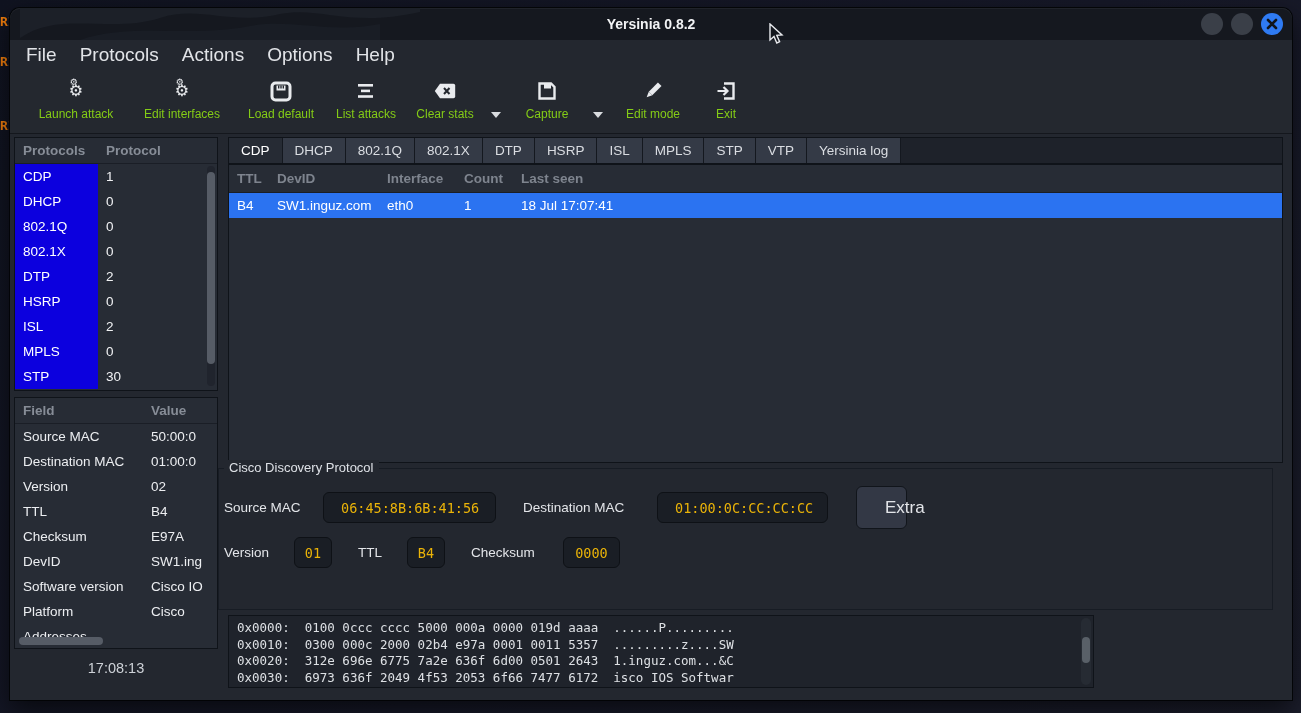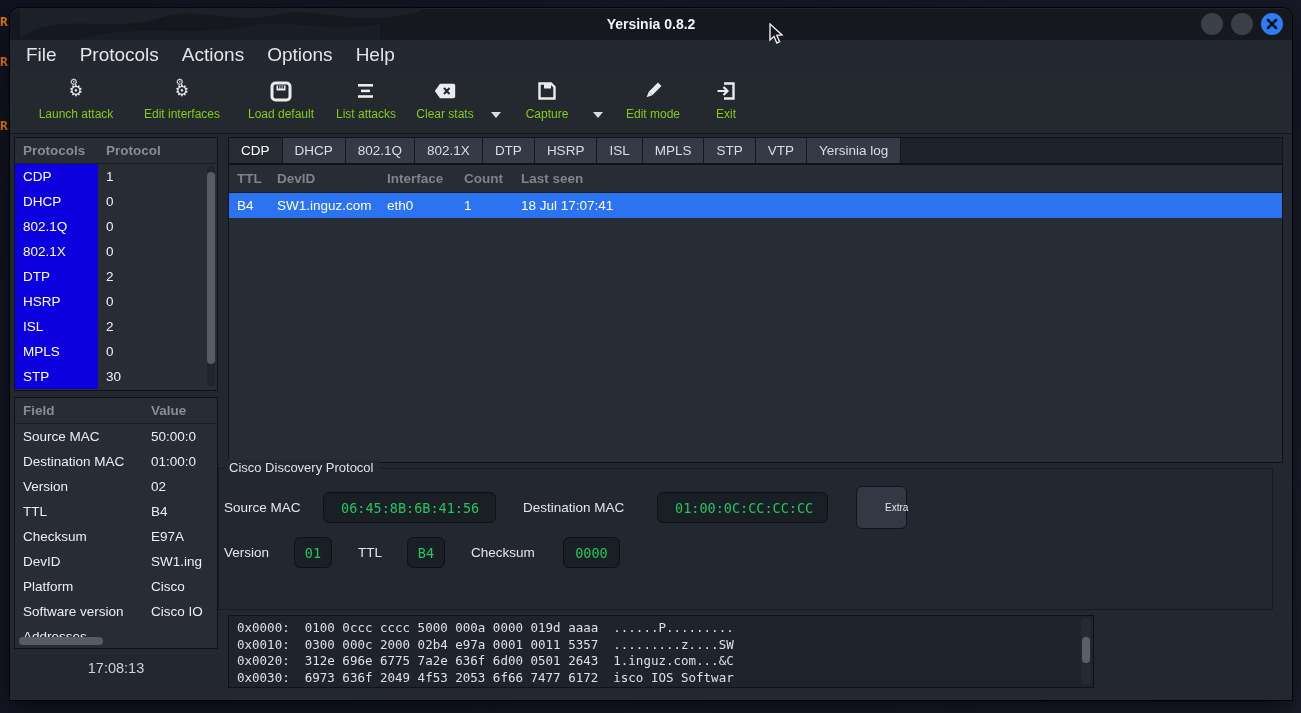--- a/index.html
+++ b/index.html
@@ -84,25 +84,25 @@
   .col-iface { position:absolute; left:158px; } .col-count { position:absolute; left:235px; }
   .col-seen { position:absolute; left:292px; }
 
   
   .cdp-frame { position:absolute; left:208px; top:460px; width:1055px; height:142px;
     border:1px solid #171c24; }
   .cdp-legend { position:absolute; top:-9px; left:5px; padding:0 5px; background:#23272f;
     color:#dde0e5; font-size:13px; }
   .frm-label { position:absolute; height:31px; line-height:31px; color:#e3e5e9; font-size:13.5px; }
   .frm-input { position:absolute; height:31px; background:#1a1e25; border:1px solid #0e1116;
-    border-radius:6px; color:#22c55e; font-family:"DejaVu Sans Mono",monospace; font-size:13.5px;
+    border-radius:6px; color:#eab308; font-family:"DejaVu Sans Mono",monospace; font-size:13.5px;
     padding-left:17px; }
   .frm-input.small { text-align:center; padding-left:0; }
   .extra-btn { position:absolute; left:637px; top:17px; width:51px; height:43px; background:#333845;
-    border:1px solid #11151b; border-radius:6px; color:#e3e5e9; font-size:10px;
+    border:1px solid #11151b; border-radius:6px; color:#e3e5e9; font-size:17px;
     font-family:"Liberation Sans",sans-serif;padding-left:28px; }
 
   
   .hex-box { position:absolute; left:218px; top:607px; width:866px; height:73px;
     background:#1f232b; border:1px solid #0f1319; overflow:hidden; }
   .hex-line { font-family:"DejaVu Sans Mono",monospace; font-size:12.5px; line-height:16.5px;
     color:#dde0e4; white-space:pre; padding-left:8px; }
   .hex-box .pad { height:4px; }
   .hex-vtrack { position:absolute; right:2px; top:2px; bottom:2px; width:10px; background:#262b33; border-radius:5px; }
   .hex-vthumb { position:absolute; right:3px; top:21px; width:8px; height:26px; background:#596068; border-radius:4px; }
@@ -294,26 +294,26 @@
     </div>
     <div class="prow">
       <div class="c1">Checksum</div>
       <div class="c2">E97A</div>
     </div>
     <div class="prow">
       <div class="c1">DevID</div>
       <div class="c2">SW1.ing</div>
     </div>
     <div class="prow">
+      <div class="c1">Software version</div>
+      <div class="c2">Cisco IO</div>
+    </div>
+    <div class="prow">
       <div class="c1">Platform</div>
       <div class="c2">Cisco</div>
-    </div>
-    <div class="prow">
-      <div class="c1">Software version</div>
-      <div class="c2">Cisco IO</div>
     </div>
     <div class="prow">
       <div class="c1">Addresses</div>
       <div class="c2"></div>
     </div>
     <div class="hscroll-thumb"></div>
   </div>
 
   <div class="clock">17:08:13</div>
 

